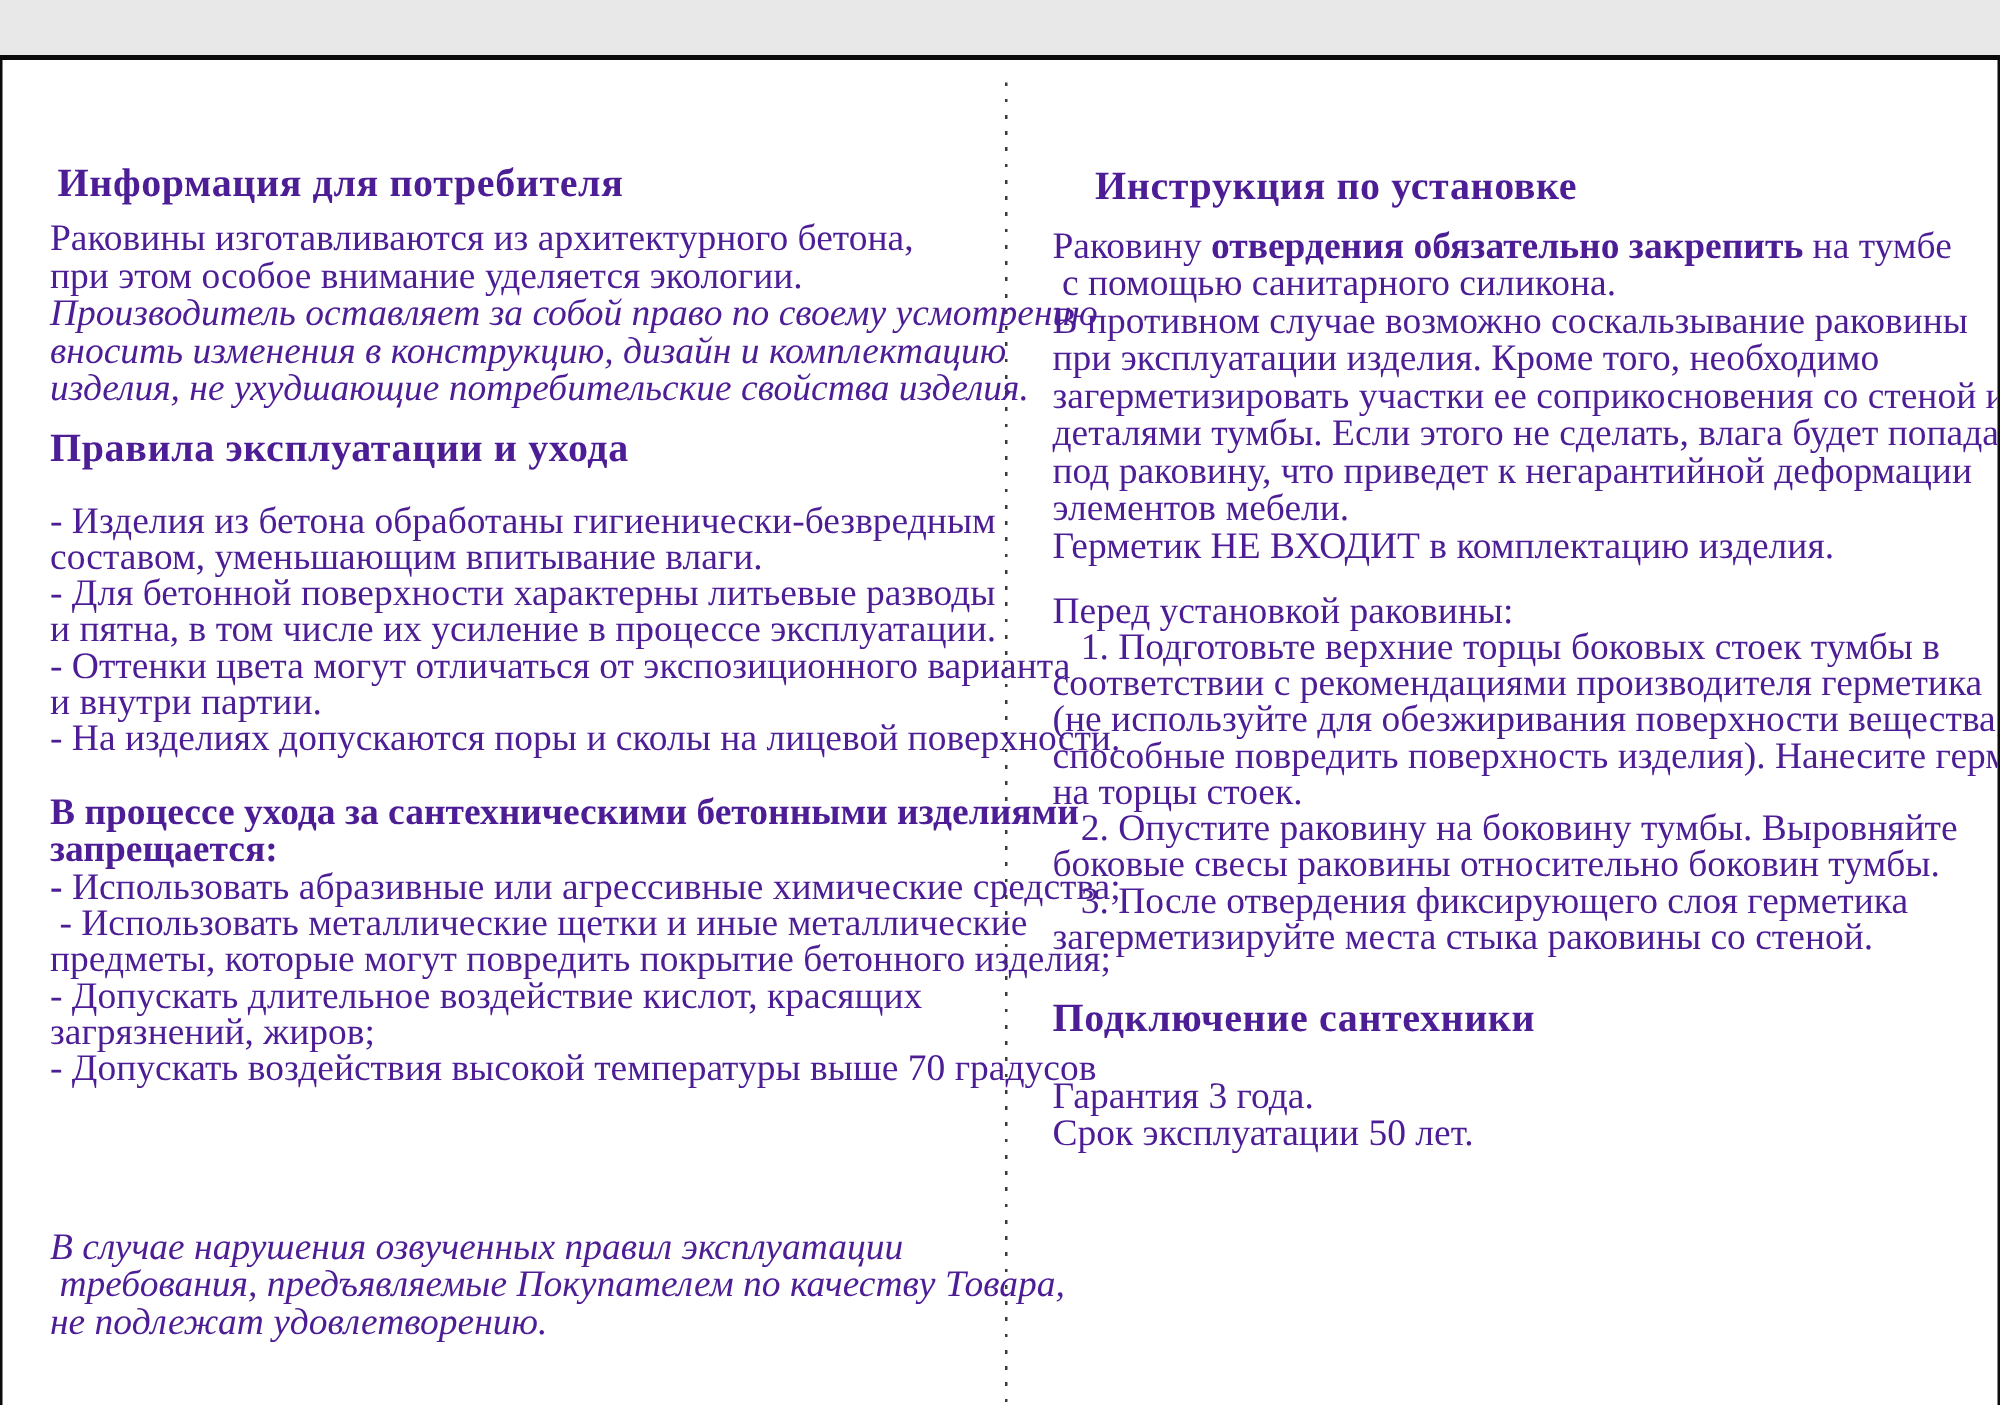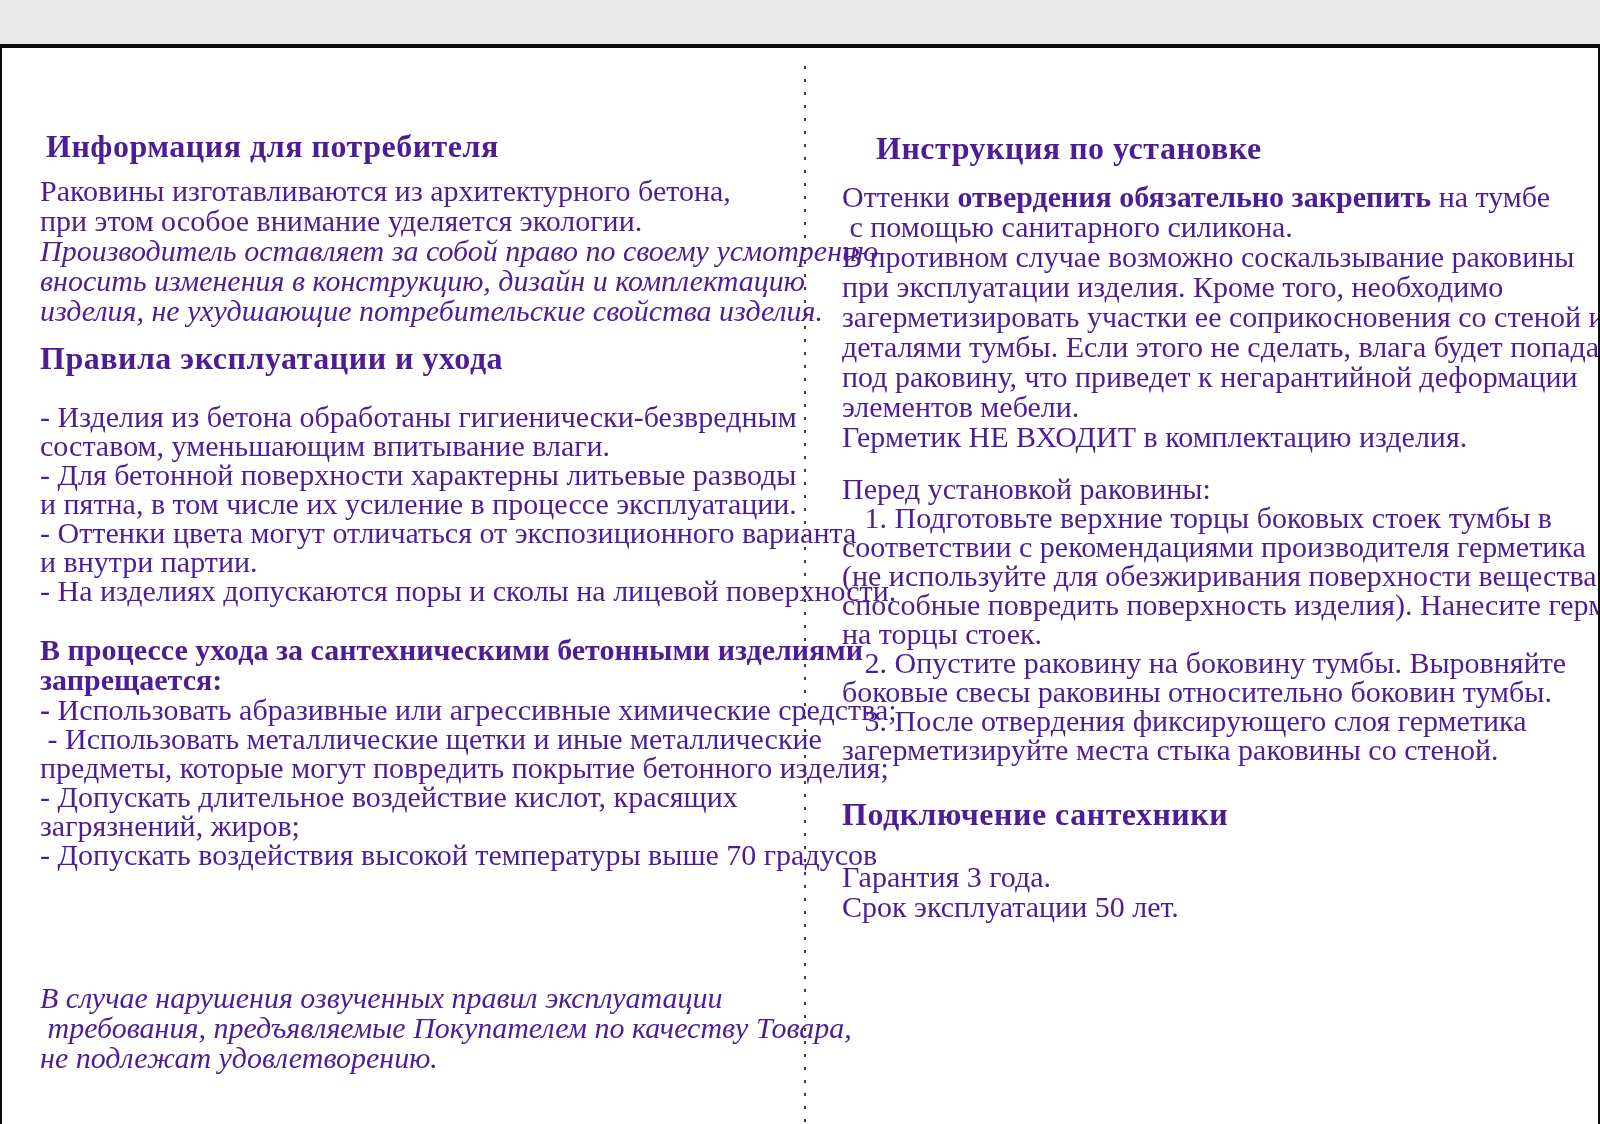--- a/index.html
+++ b/index.html
@@ -104,21 +104,21 @@
 - Допускать воздействия высокой температуры выше 70 градусов</span></div>
 
     <div class="body italic mt-warranty-note">В случае нарушения озвученных правил эксплуатации
  требования, предъявляемые Покупателем по качеству Товара,
 не подлежат удовлетворению.</div>
   </div>
 
   <div class="col col-right">
     <div class="h1 indent-lg">Инструкция по установке</div>
 
-    <div class="body mt-attach"><span>Оттенки </span><b>отвердения обязательно закрепить</b><span> на тумбе
+    <div class="body mt-attach"><span>Раковину </span><b>отвердения обязательно закрепить</b><span> на тумбе
  с помощью санитарного силикона.
 В противном случае возможно соскальзывание раковины
 при эксплуатации изделия. Кроме того, необходимо
 загерметизировать участки ее соприкосновения со стеной и
 деталями тумбы. Если этого не сделать, влага будет попадать
 под раковину, что приведет к негарантийной деформации
 элементов мебели.
 Герметик НЕ ВХОДИТ в комплектацию изделия.</span></div>
 
     <div class="body lh29 mt-before">Перед установкой раковины:

